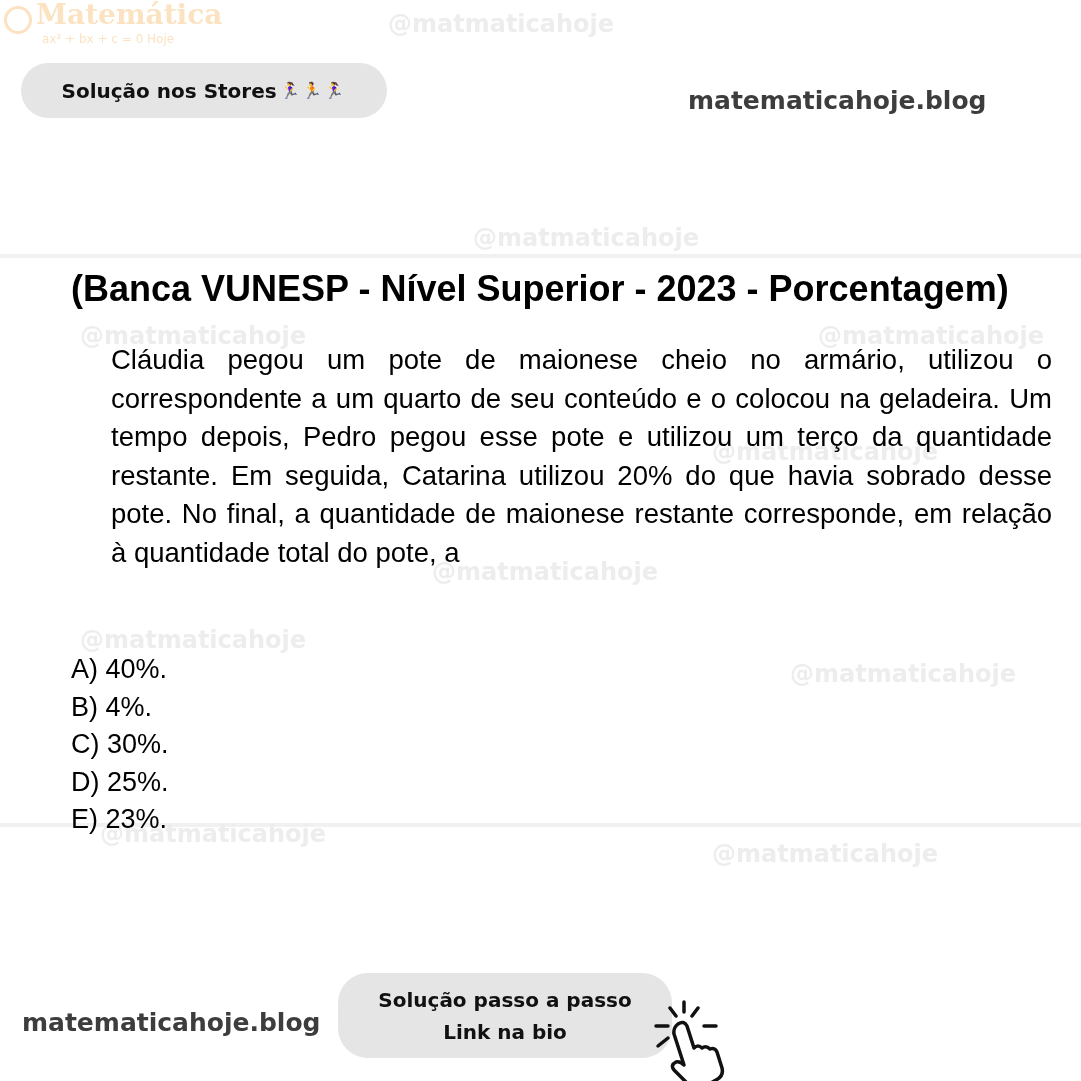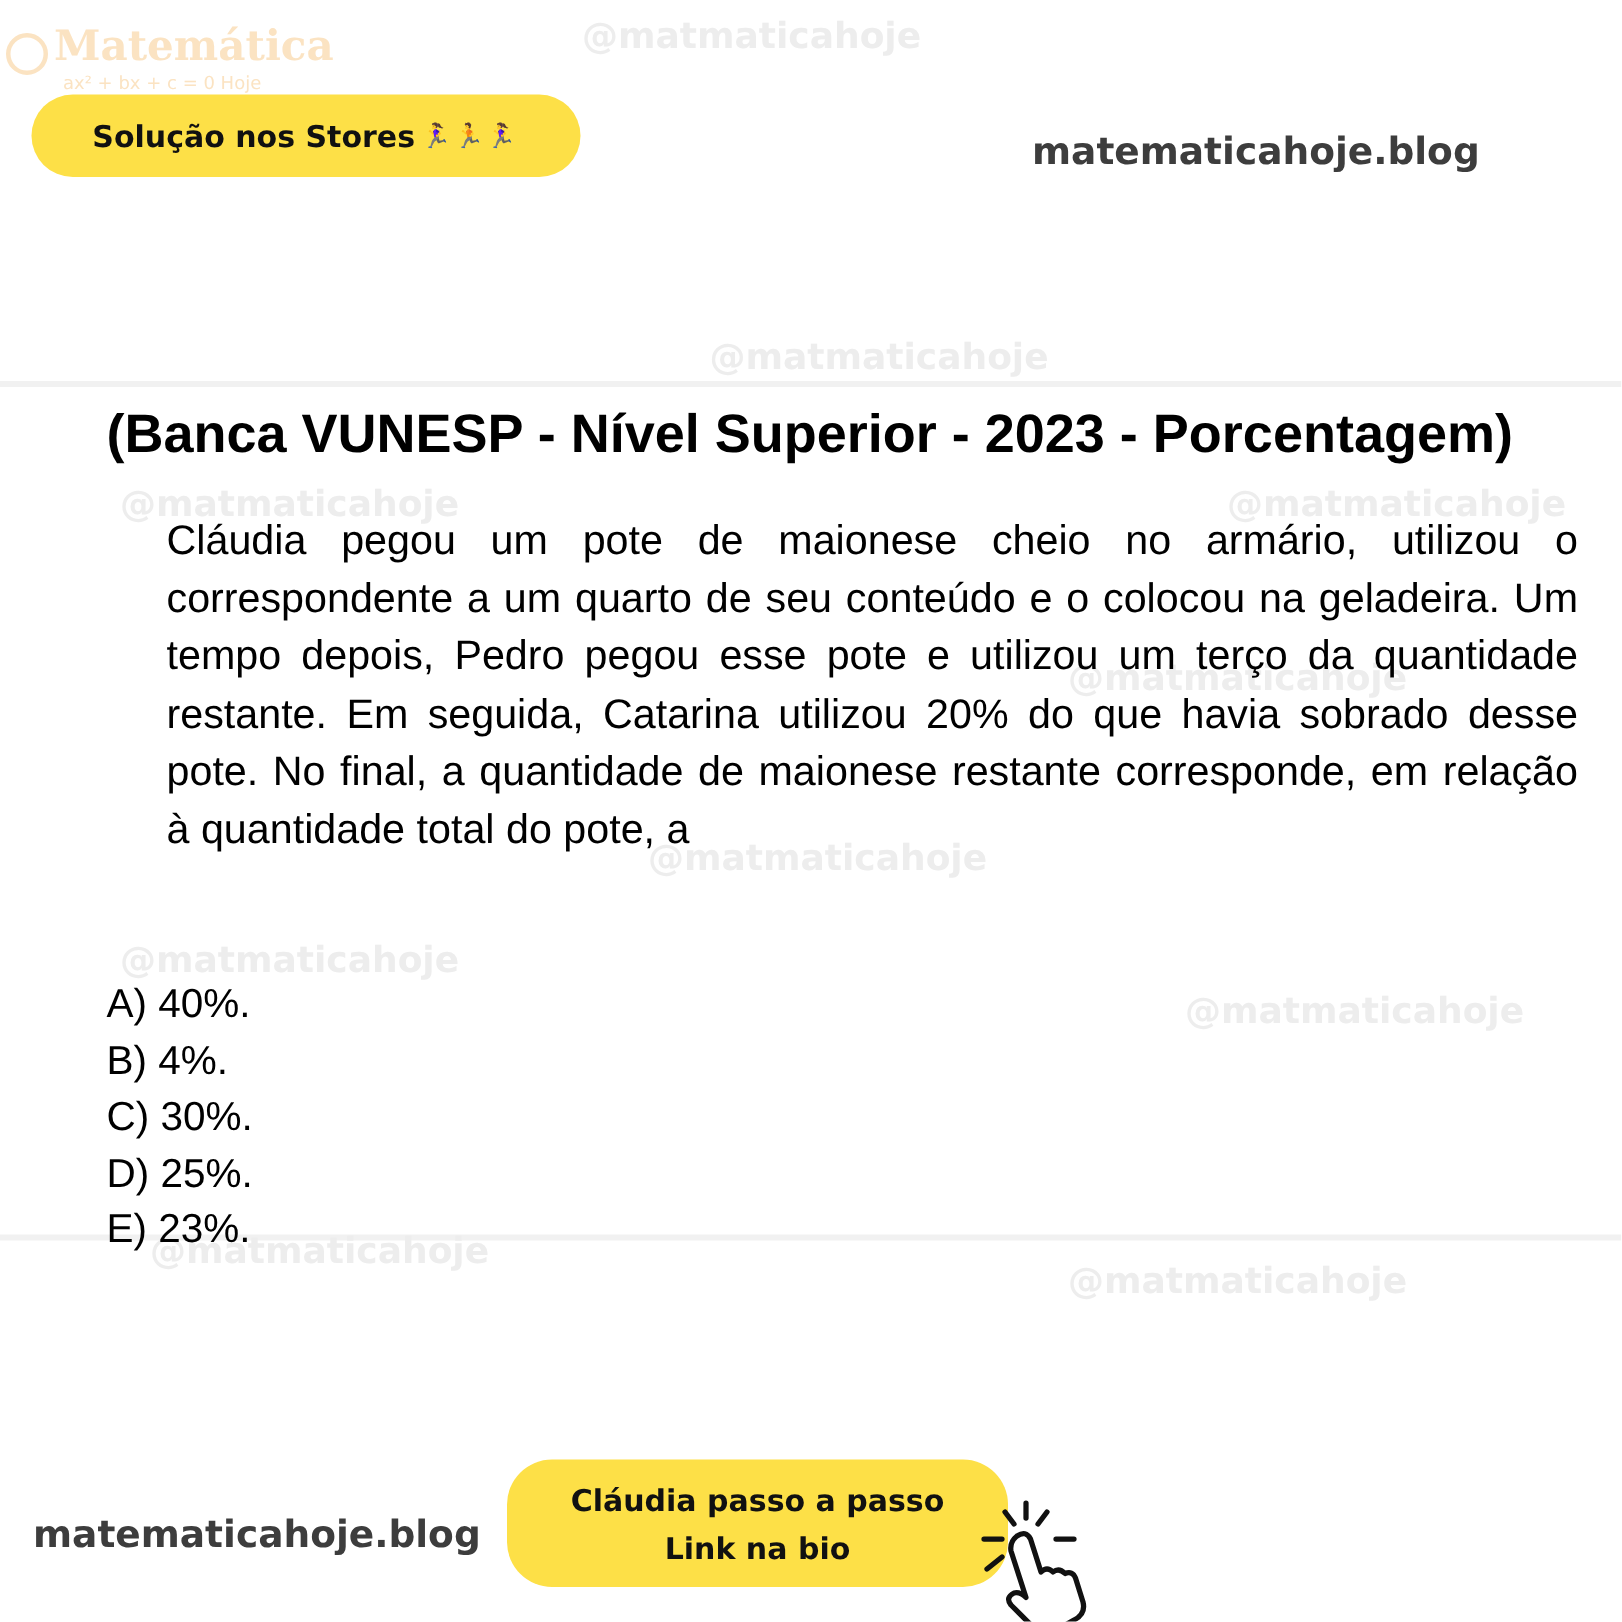--- a/index.html
+++ b/index.html
@@ -1,24 +1,24 @@
 <!DOCTYPE html>
 <html><head>
 <meta charset="utf-8">
 <style>
   html, body { margin:0; padding:0; }
   body { width:1081px; height:1081px; background:#ffffff; position:relative; overflow:hidden; font-family:"Liberation Sans", sans-serif; }
   .abs { position:absolute; }
   .wm { position:absolute; color:#ededed; font-family:"DejaVu Sans", sans-serif; font-weight:bold; font-size:24px; white-space:nowrap;text-align:center; }
   .hline { position:absolute; left:0; width:1081px; height:4px; background:#f1f1f1; }
-  .logo { left:2px; top:18px; width:220px; height:48px; }
+  .logo { left:2px; top:2px; width:220px; height:48px; }
   .logo-title { position:absolute; left:34px; top:-4px; font-family:"DejaVu Serif", serif; font-weight:bold; font-size:28px; color:#fbe3c2; }
   .logo-sub { position:absolute; left:40px; top:30px; font-family:"DejaVu Sans", sans-serif; font-size:12px; color:#fbe3c2; }
   .logo-icon { position:absolute; left:2px; top:4px; width:28px; height:28px; border-radius:50%; border:3px solid #fbe3c2; box-sizing:border-box; }
-  .pill { background:#fde047; border-radius:28px; display:flex; align-items:center; justify-content:center; font-family:"DejaVu Sans", sans-serif; font-weight:bold; color:#111; }
+  .pill { background:#e5e5e5; border-radius:28px; display:flex; align-items:center; justify-content:center; font-family:"DejaVu Sans", sans-serif; font-weight:bold; color:#111; }
   .stores { left:21px; top:63px; width:366px; height:55px; font-size:20px; }
   .runners { font-size:16px; margin-left:4px; letter-spacing:2px; color:#d94c3a; }
   .blog-top { left:688px; top:86px; font-family:"DejaVu Sans", sans-serif; font-weight:bold; font-size:25px; color:#3d3d3d; }
   .qheader { left:71px; top:268px; font-weight:bold; font-size:36px; color:#000; }
   .qbody { left:71px; top:341px; width:941px; font-size:27.5px; line-height:38.5px; color:#000; text-align:justify;margin-left:40px; }
   .opts { left:71px; top:651px; font-size:27px; line-height:37.5px; color:#000; }
   .blog-bot { left:22px; top:1008px; font-family:"DejaVu Sans", sans-serif; font-weight:bold; font-size:25px; color:#3d3d3d; }
   .step { left:338px; top:973px; width:334px; height:85px; border-radius:30px; flex-direction:column; font-size:20px; line-height:32px; }
   .hand { left:640px; top:998px; width:90px; height:84px; }
 </style>
@@ -55,21 +55,21 @@
 <div class="abs opts">
   <div>A) 40%.</div>
   <div>B) 4%.</div>
   <div>C) 30%.</div>
   <div>D) 25%.</div>
   <div>E) 23%.</div>
 </div>
 
 <div class="abs blog-bot">matematicahoje.blog</div>
 <div class="abs pill step">
-  <div>Cláudia passo a passo</div>
+  <div>Solução passo a passo</div>
   <div>Link na bio</div>
 </div>
 <svg class="abs hand" viewBox="0 0 90 84">
   <g stroke="#111" stroke-width="3.5" fill="none" stroke-linecap="round" stroke-linejoin="round">
     <line x1="30" y1="10" x2="36" y2="18"></line>
     <line x1="44" y1="4" x2="44" y2="14"></line>
     <line x1="58" y1="10" x2="52" y2="18"></line>
     <line x1="16" y1="28" x2="28" y2="28"></line>
     <line x1="64" y1="28" x2="76" y2="28"></line>
     <line x1="18" y1="48" x2="28" y2="40"></line>

